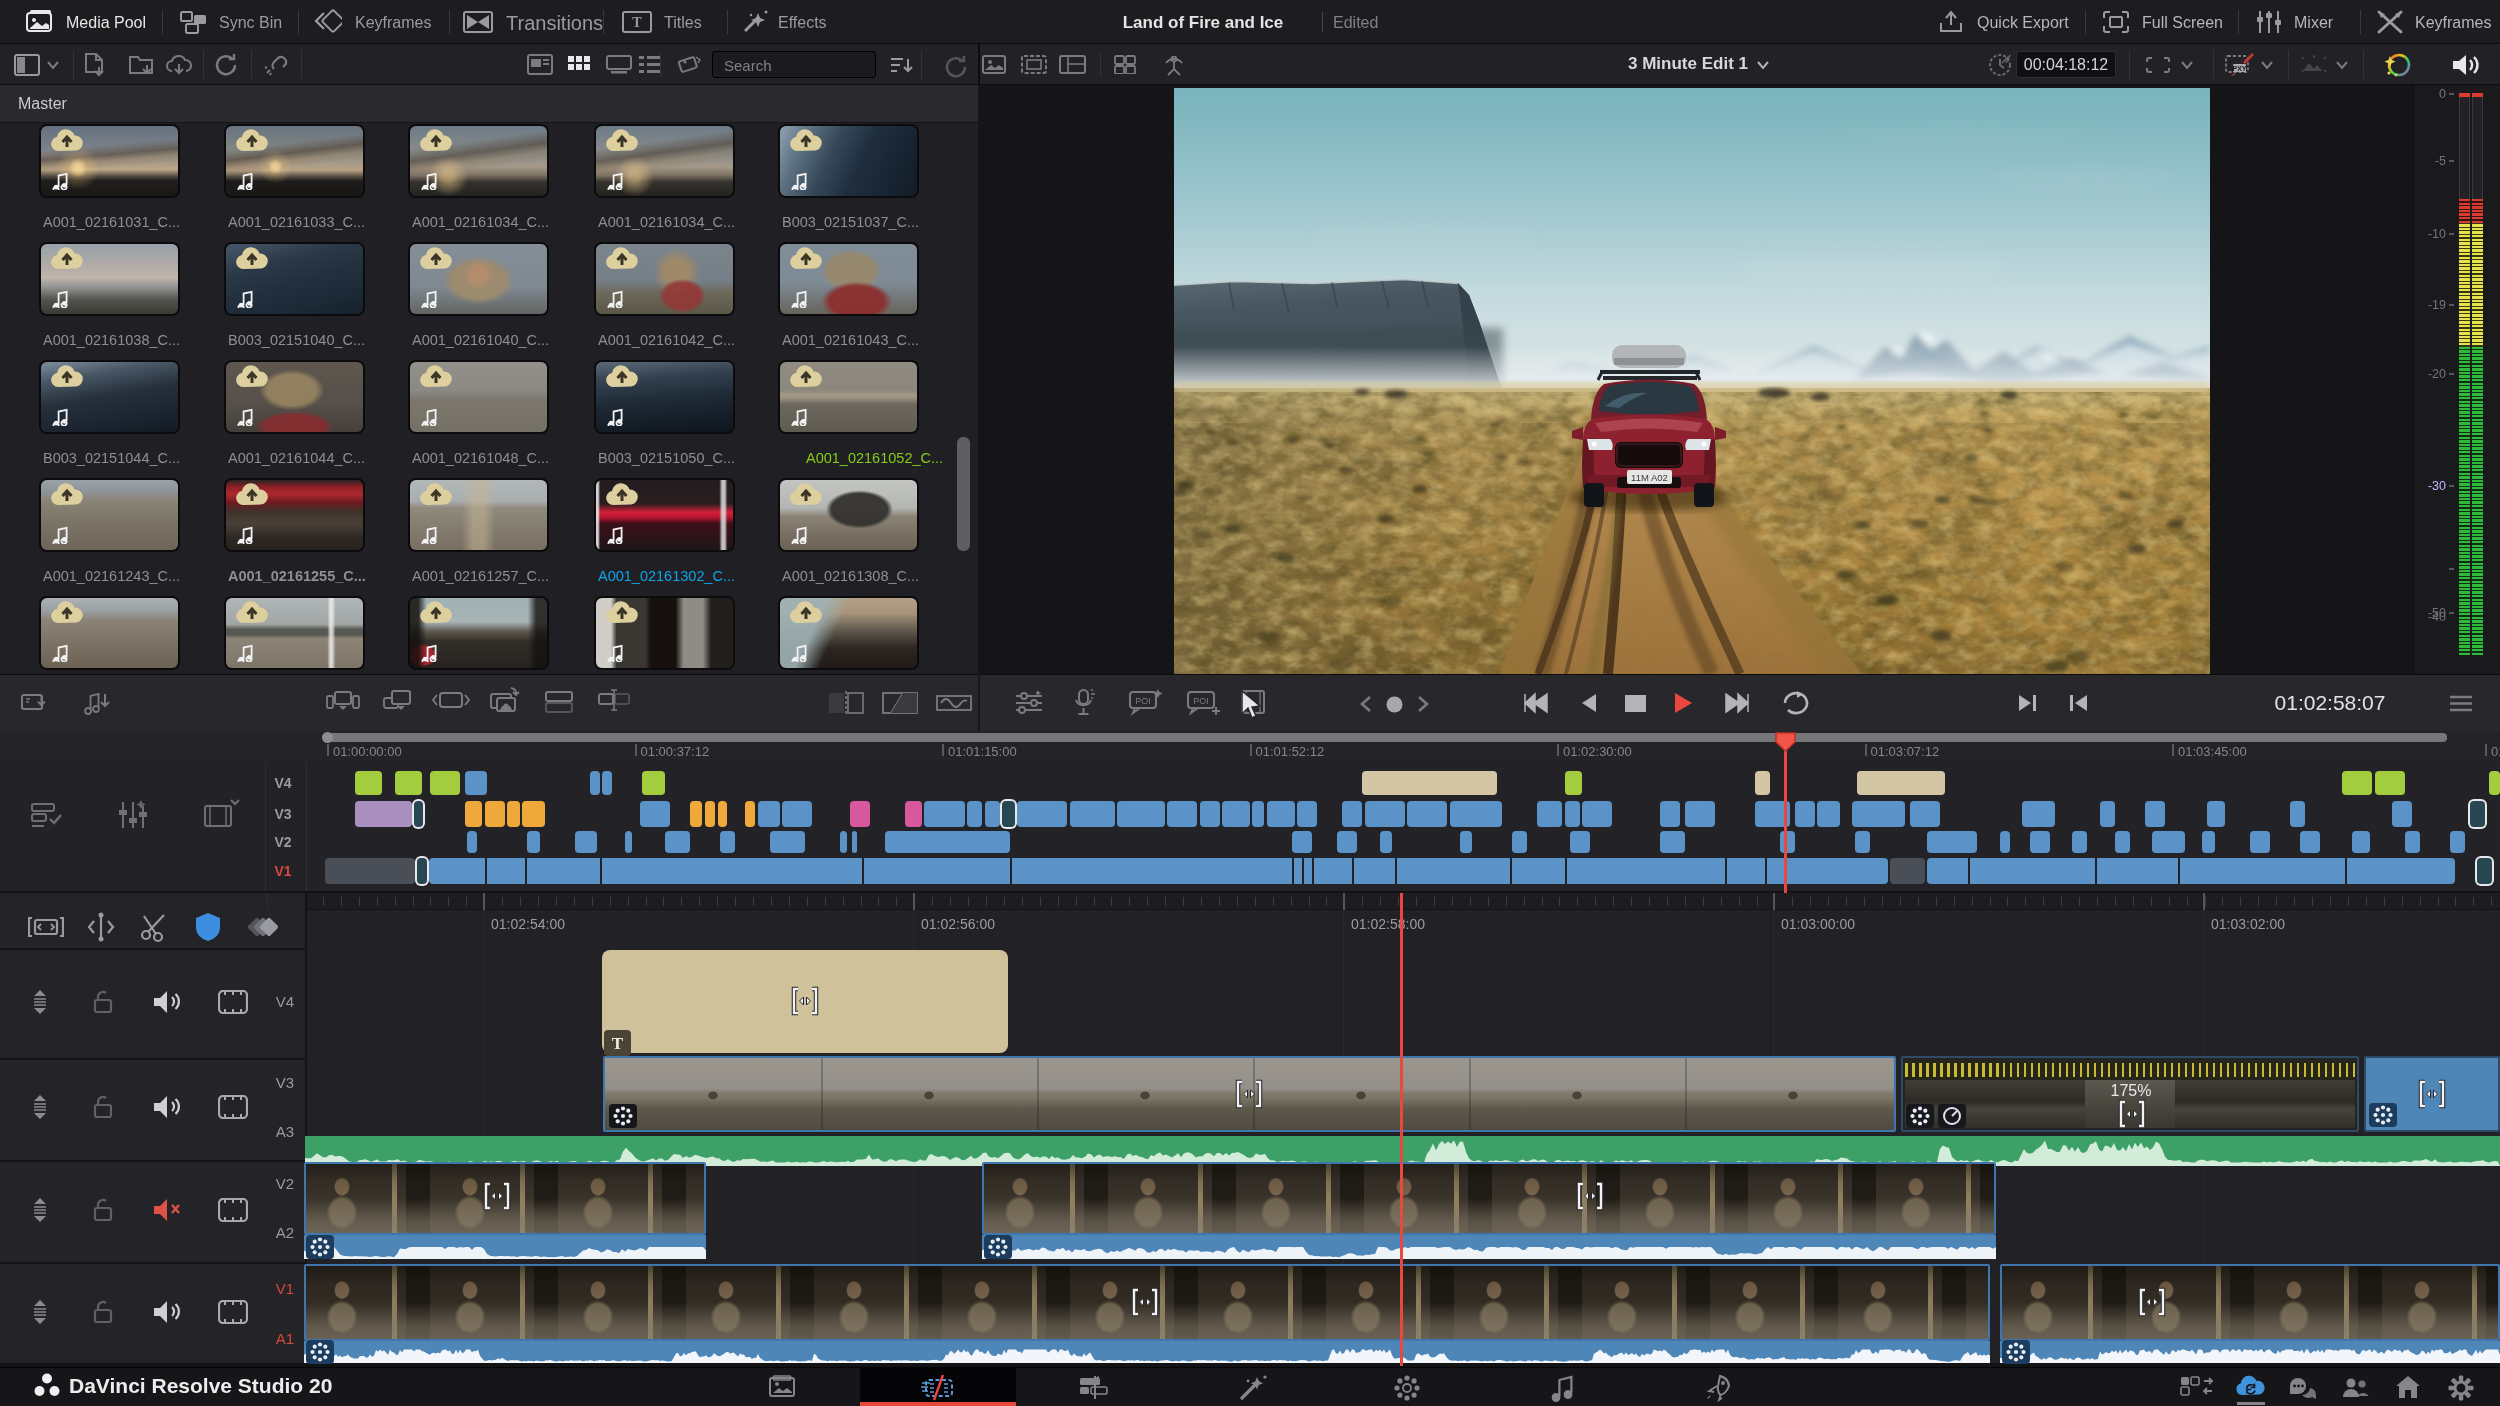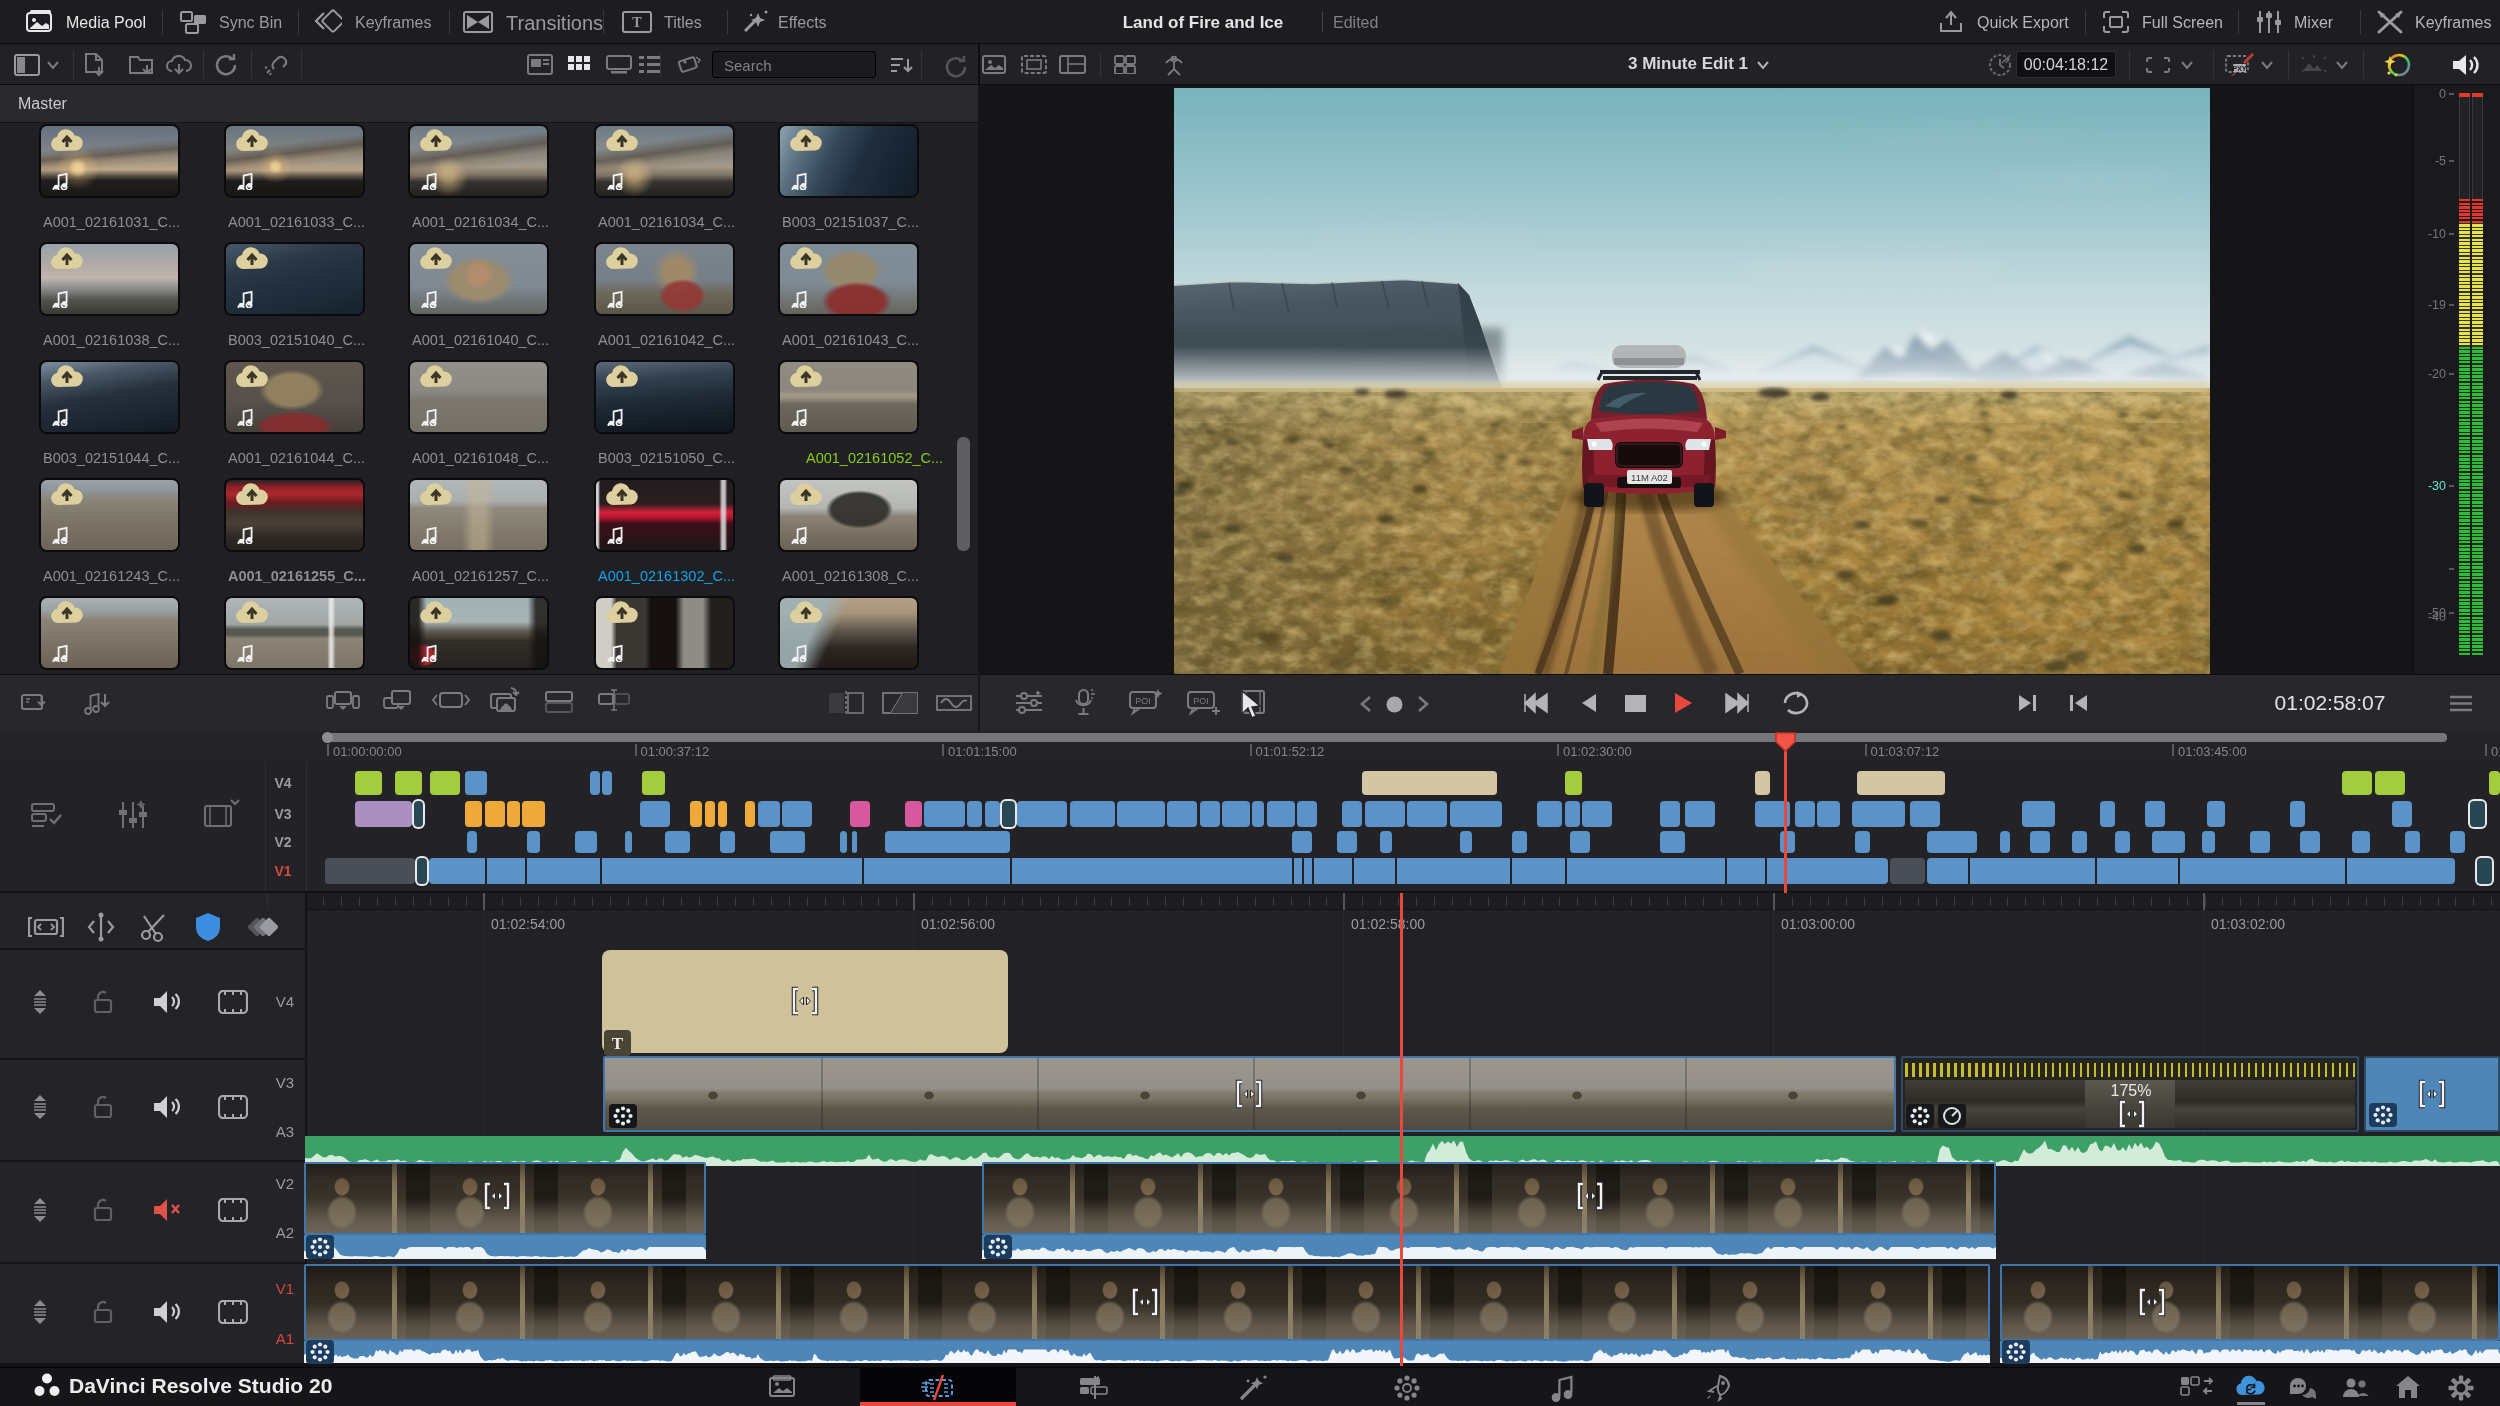--- a/index.html
+++ b/index.html
@@ -736,21 +736,21 @@
 <div style="position:absolute;right:54px;top:94px;font-size:12.5px;color:#74747a;font-weight:400;line-height:0;white-space:nowrap;"><span style="line-height:normal;display:inline-block;transform:translateY(-50%)">0</span></div>
 <div style="position:absolute;left:2449px;top:93px;width:5px;height:2px;background:#56565c"></div>
 <div style="position:absolute;right:54px;top:161px;font-size:12.5px;color:#74747a;font-weight:400;line-height:0;white-space:nowrap;"><span style="line-height:normal;display:inline-block;transform:translateY(-50%)">-5</span></div>
 <div style="position:absolute;left:2449px;top:160px;width:5px;height:2px;background:#56565c"></div>
 <div style="position:absolute;right:54px;top:234px;font-size:12.5px;color:#74747a;font-weight:400;line-height:0;white-space:nowrap;"><span style="line-height:normal;display:inline-block;transform:translateY(-50%)">-10</span></div>
 <div style="position:absolute;left:2449px;top:233px;width:5px;height:2px;background:#56565c"></div>
 <div style="position:absolute;right:54px;top:305px;font-size:12.5px;color:#74747a;font-weight:400;line-height:0;white-space:nowrap;"><span style="line-height:normal;display:inline-block;transform:translateY(-50%)">-19</span></div>
 <div style="position:absolute;left:2449px;top:304px;width:5px;height:2px;background:#56565c"></div>
 <div style="position:absolute;right:54px;top:374px;font-size:12.5px;color:#74747a;font-weight:400;line-height:0;white-space:nowrap;"><span style="line-height:normal;display:inline-block;transform:translateY(-50%)">-20</span></div>
 <div style="position:absolute;left:2449px;top:373px;width:5px;height:2px;background:#56565c"></div>
-<div style="position:absolute;right:54px;top:486px;font-size:12.5px;color:#5eead4;font-weight:400;line-height:0;white-space:nowrap;"><span style="line-height:normal;display:inline-block;transform:translateY(-50%)">-30</span></div>
+<div style="position:absolute;right:54px;top:486px;font-size:12.5px;color:#c4b5fd;font-weight:400;line-height:0;white-space:nowrap;"><span style="line-height:normal;display:inline-block;transform:translateY(-50%)">-30</span></div>
 <div style="position:absolute;left:2449px;top:485px;width:5px;height:2px;background:#56565c"></div>
 <div style="position:absolute;right:54px;top:569px;font-size:12.5px;color:#74747a;font-weight:400;line-height:0;white-space:nowrap;margin-top:48px;"><span style="line-height:normal;display:inline-block;transform:translateY(-50%)">-40</span></div>
 <div style="position:absolute;left:2449px;top:568px;width:5px;height:2px;background:#56565c"></div>
 <div style="position:absolute;right:54px;top:613px;font-size:12.5px;color:#74747a;font-weight:400;line-height:0;white-space:nowrap;"><span style="line-height:normal;display:inline-block;transform:translateY(-50%)">-50</span></div>
 <div style="position:absolute;left:2449px;top:612px;width:5px;height:2px;background:#56565c"></div>
 <div style="position:absolute;left:2459px;top:93px;width:11px;height:562px;background:#222225;border:1px solid #39393d"></div>
 <div style="position:absolute;left:2459px;top:93px;width:11px;height:4px;background:#e03a2e"></div>
 <div style="position:absolute;left:2459px;top:199px;width:11px;height:24px;background:#da3b30"></div>
 <div style="position:absolute;left:2459px;top:223px;width:11px;height:124px;background:#e6e34a"></div>
 <div style="position:absolute;left:2459px;top:347px;width:11px;height:308px;background:#2fbb3a"></div>

